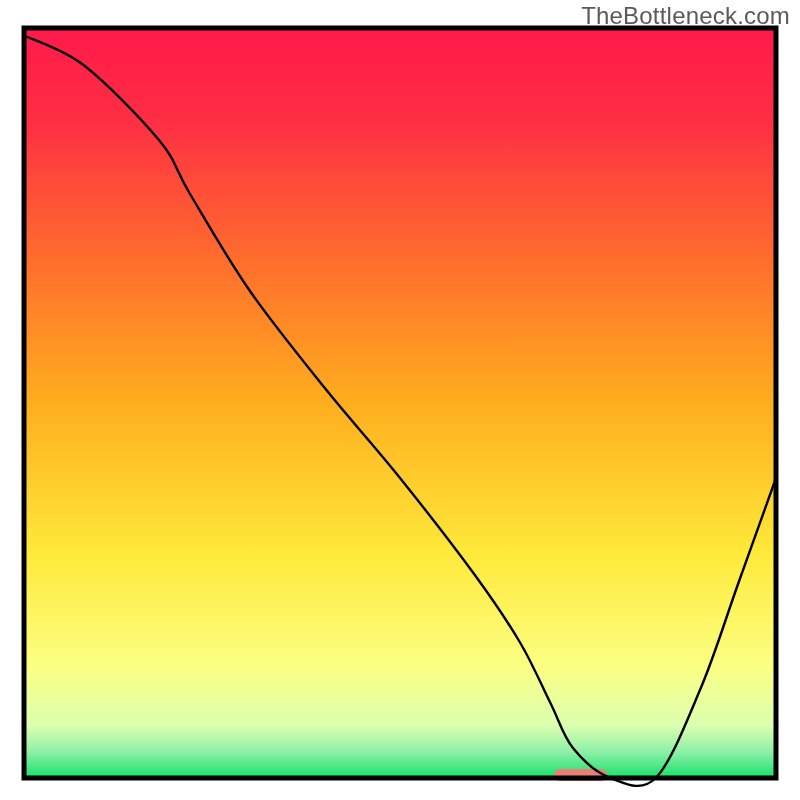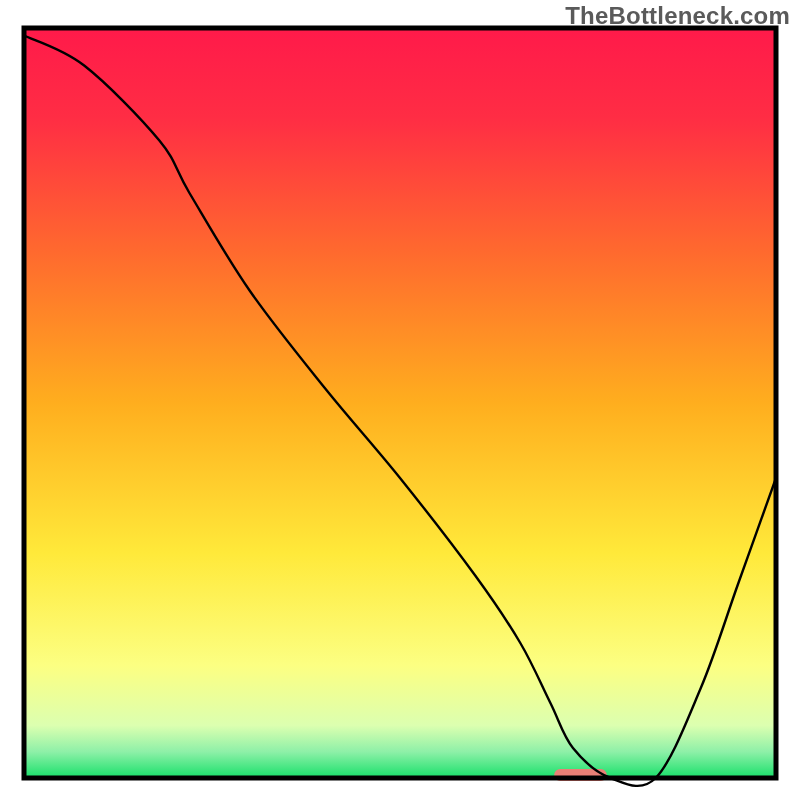--- a/index.html
+++ b/index.html
@@ -13,21 +13,21 @@
   .container {
     position: relative;
     width: 800px;
     height: 800px;
   }
   .watermark {
     position: absolute;
     top: 2px;
     right: 10px;
     font-size: 24px;
-    font-weight: 700;
+    font-weight: 400;
     color: #5a5a5a;
     letter-spacing: 0.2px;
     z-index: 20;
     user-select: none;
   }
   svg {
     display: block;
   }
 </style>
 </head>

